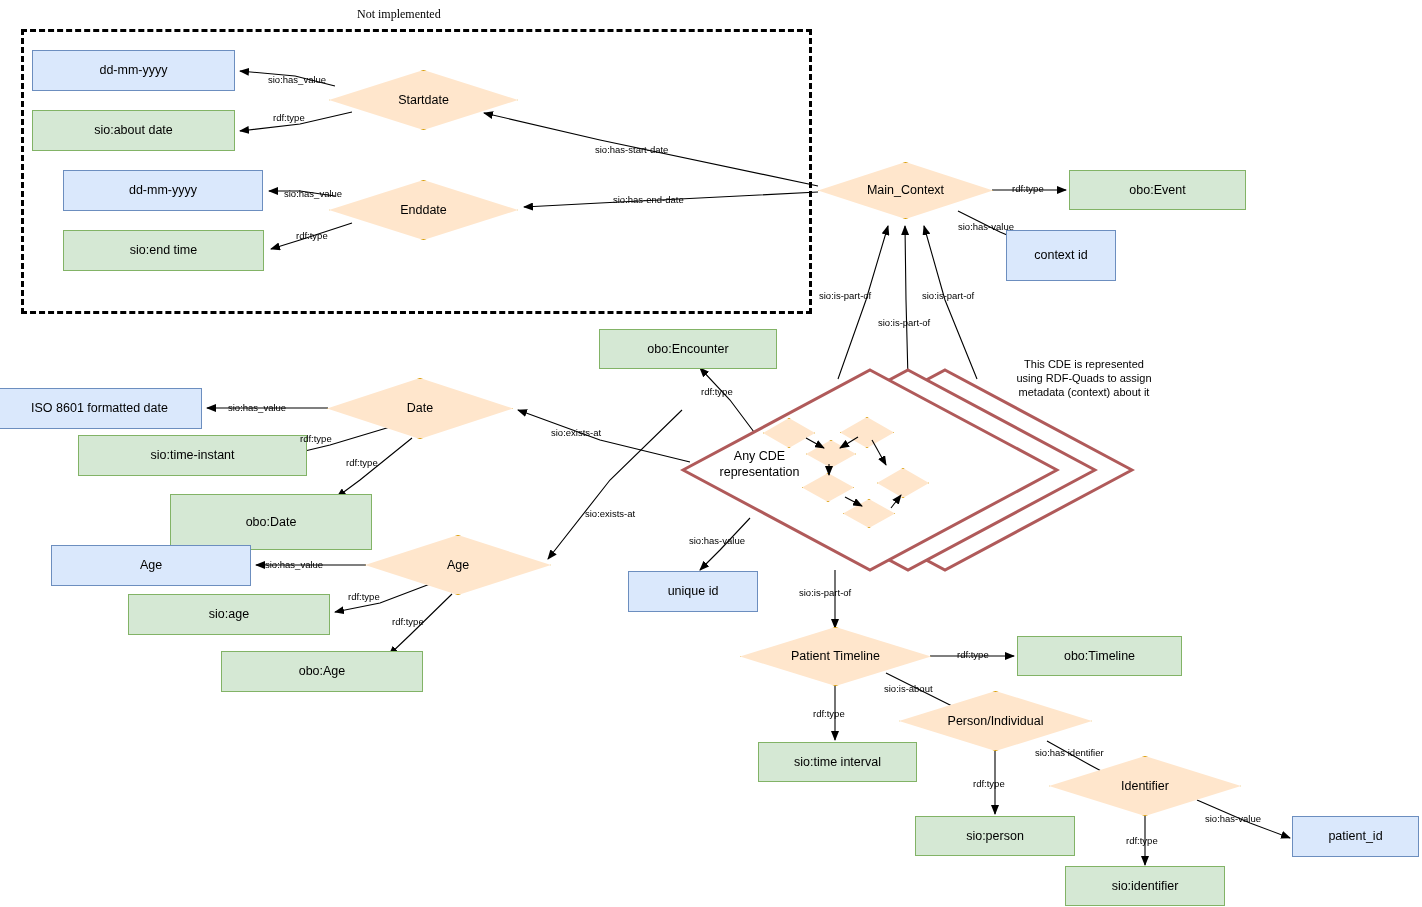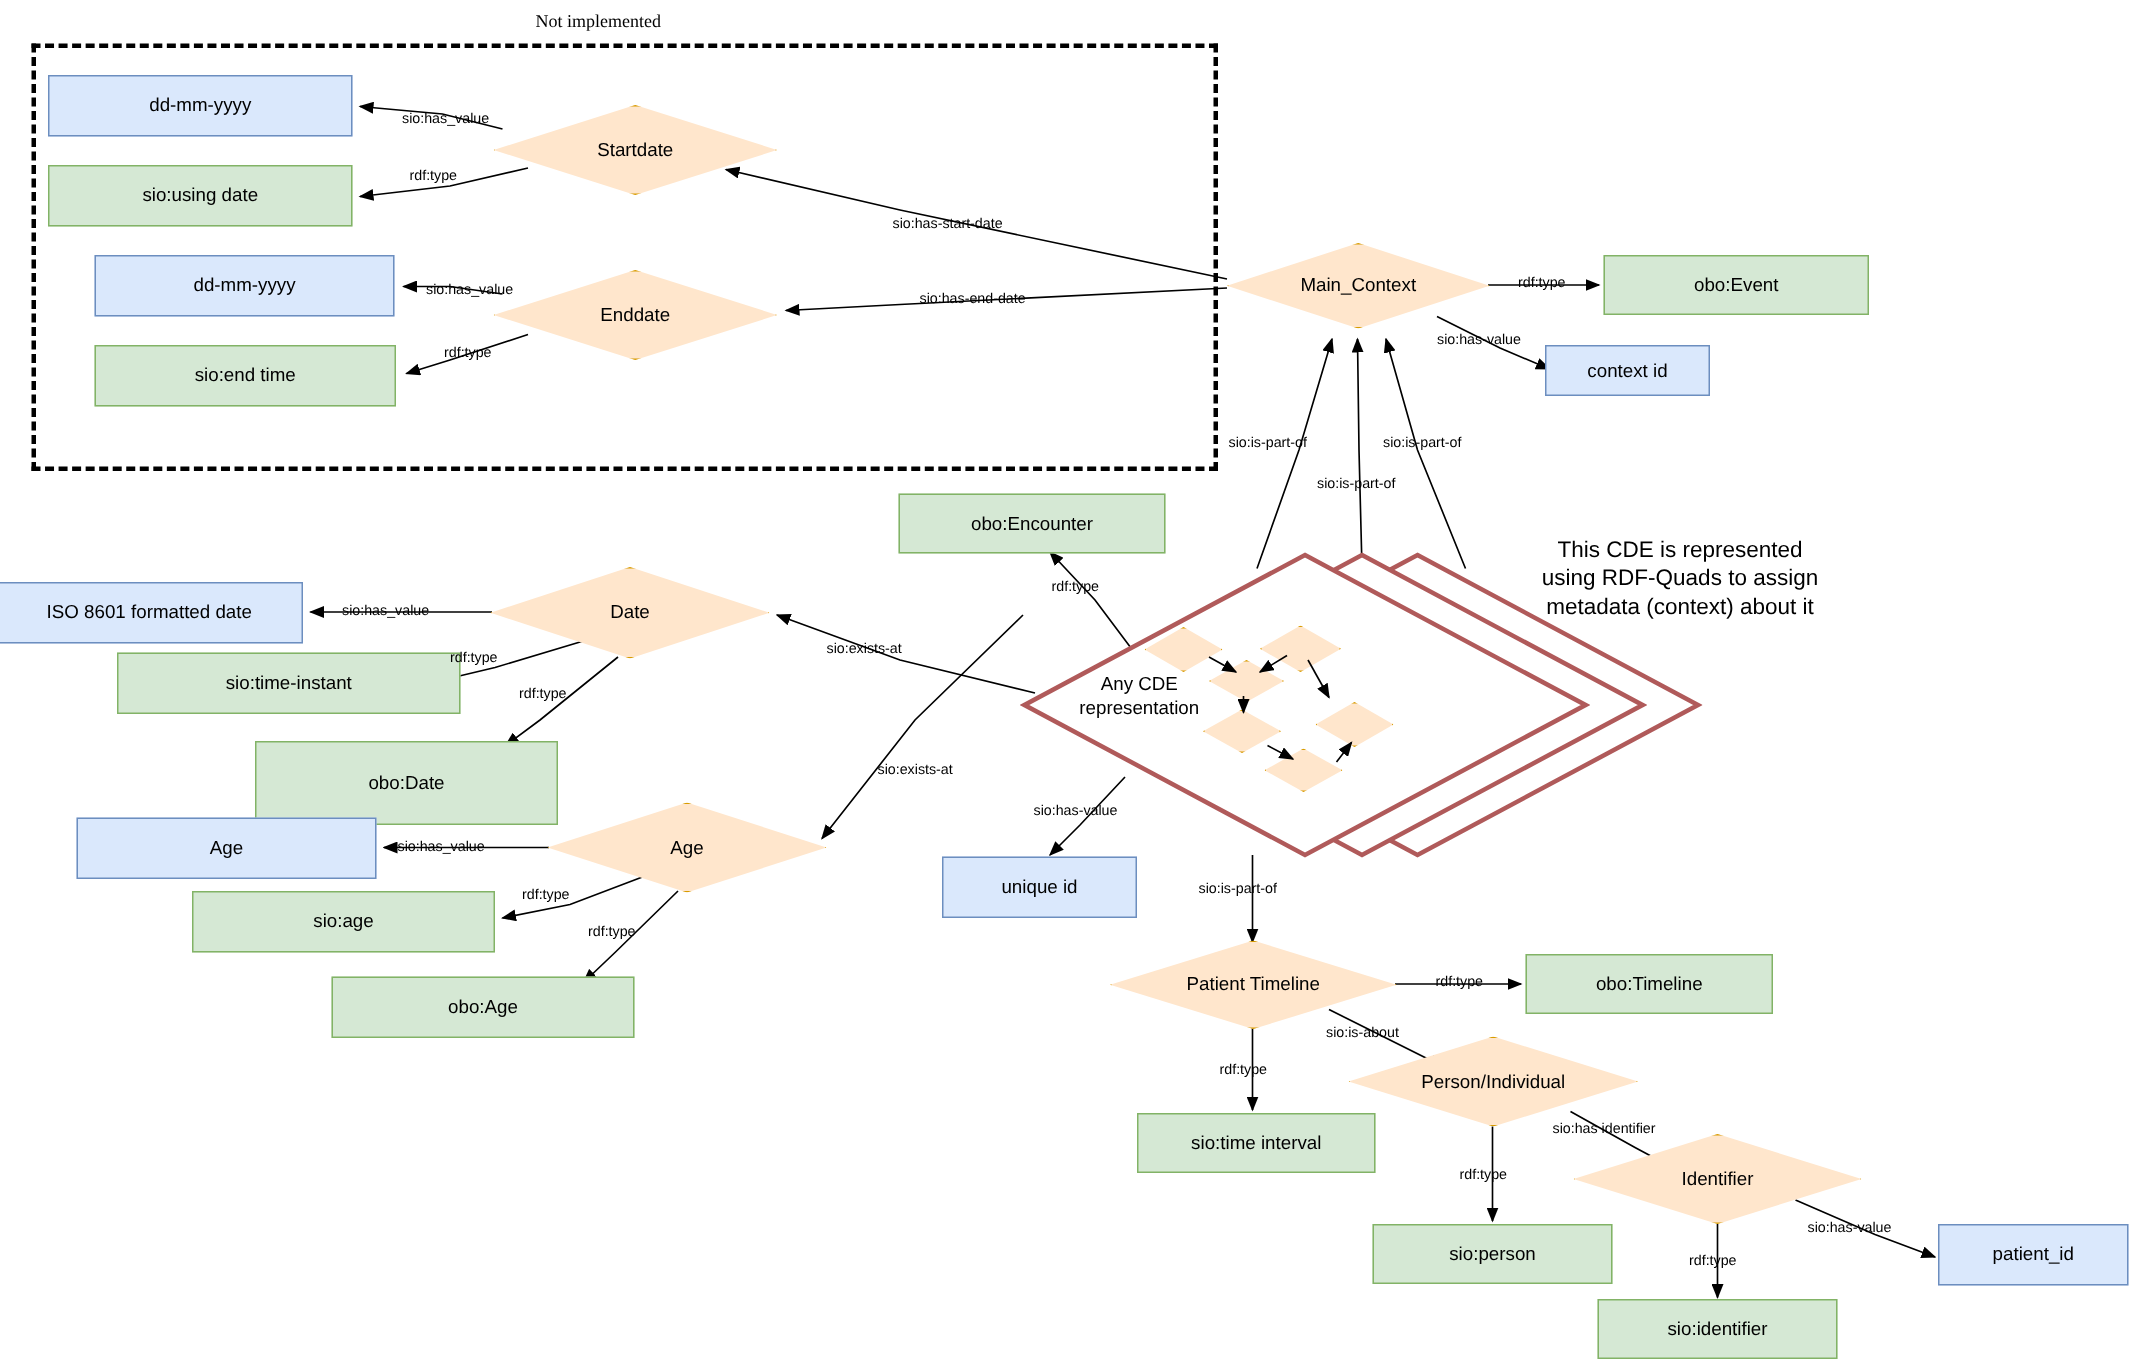--- a/index.html
+++ b/index.html
@@ -143,33 +143,33 @@
     <g stroke="#000" stroke-width="1.1" fill="none" marker-end="url(#ah)">
       <path d="M806,438 L824,448"></path>
       <path d="M858,437 L840,448"></path>
       <path d="M829,464 L829,475"></path>
       <path d="M872,440 L886,465"></path>
       <path d="M845,497 L862,506"></path>
       <path d="M891,508 L901,495"></path>
     </g>
   </svg>
 
-  <div class="cdecaption" style="left:1022px;top:358px;width:196px;font-size:15px;">
+  <div class="cdecaption" style="left:986px;top:358px;width:196px;font-size:11px;">
     <div>This CDE is represented</div>
     <div>using RDF-Quads to assign</div>
     <div>metadata (context) about it</div>
   </div>
 
   <div class="node rect blue" style="left:32px;top:50px;width:203px;height:41px;">dd-mm-yyyy</div>
-  <div class="node rect green" style="left:32px;top:110px;width:203px;height:41px;">sio:using date</div>
+  <div class="node rect green" style="left:32px;top:110px;width:203px;height:41px;">sio:about date</div>
   <div class="node rect blue" style="left:63px;top:170px;width:200px;height:41px;">dd-mm-yyyy</div>
   <div class="node rect green" style="left:63px;top:230px;width:201px;height:41px;">sio:end time</div>
 
   <div class="node rect green" style="left:1069px;top:170px;width:177px;height:40px;">obo:Event</div>
-  <div class="node rect blue" style="left:1030px;top:230px;width:110px;height:34px;">context id</div>
+  <div class="node rect blue" style="left:1006px;top:230px;width:110px;height:51px;">context id</div>
 
   <div class="node rect green" style="left:599px;top:329px;width:178px;height:40px;">obo:Encounter</div>
 
   <div class="node rect blue" style="left:-3px;top:388px;width:205px;height:41px;">ISO 8601 formatted date</div>
   <div class="node rect green" style="left:78px;top:435px;width:229px;height:41px;text-align:right;">sio:time-instant</div>
   <div class="node rect green" style="left:170px;top:494px;width:202px;height:56px;">obo:Date</div>
 
   <div class="node rect blue" style="left:51px;top:545px;width:200px;height:41px;">Age</div>
   <div class="node rect green" style="left:128px;top:594px;width:202px;height:41px;">sio:age</div>
   <div class="node rect green" style="left:221px;top:651px;width:202px;height:41px;">obo:Age</div>

